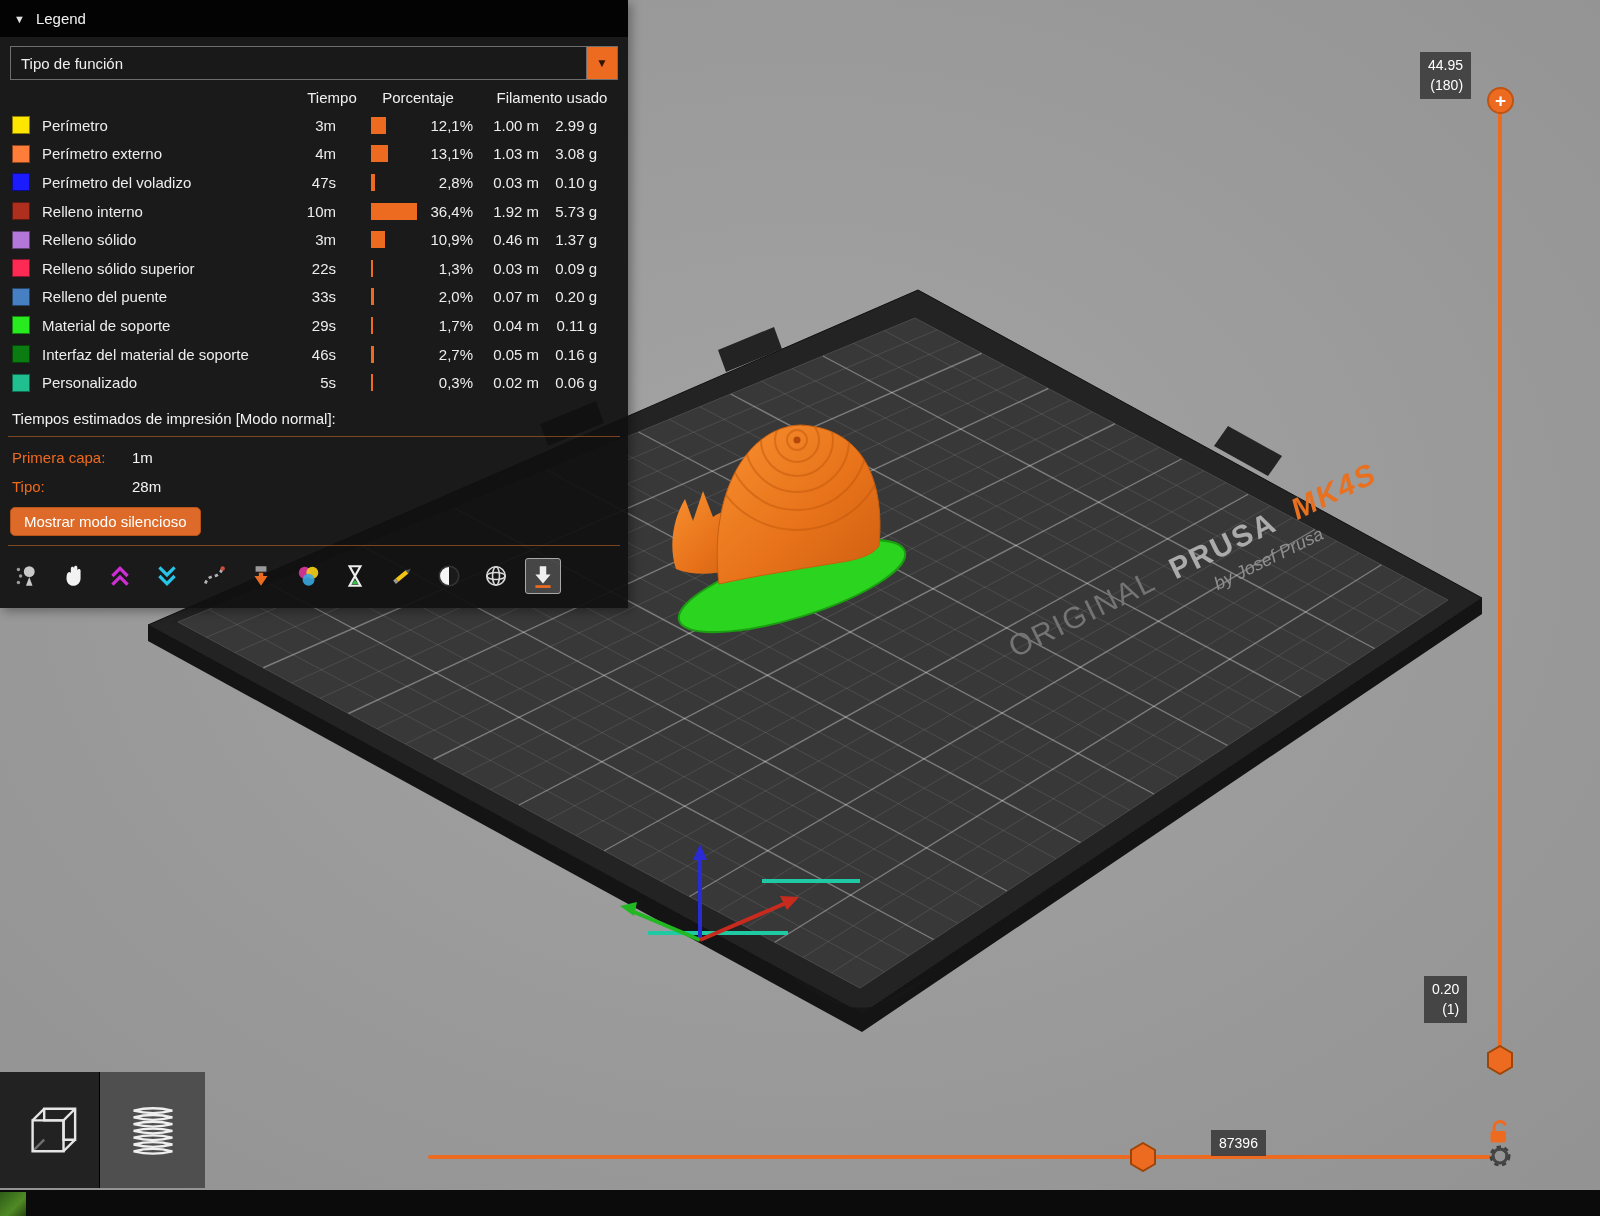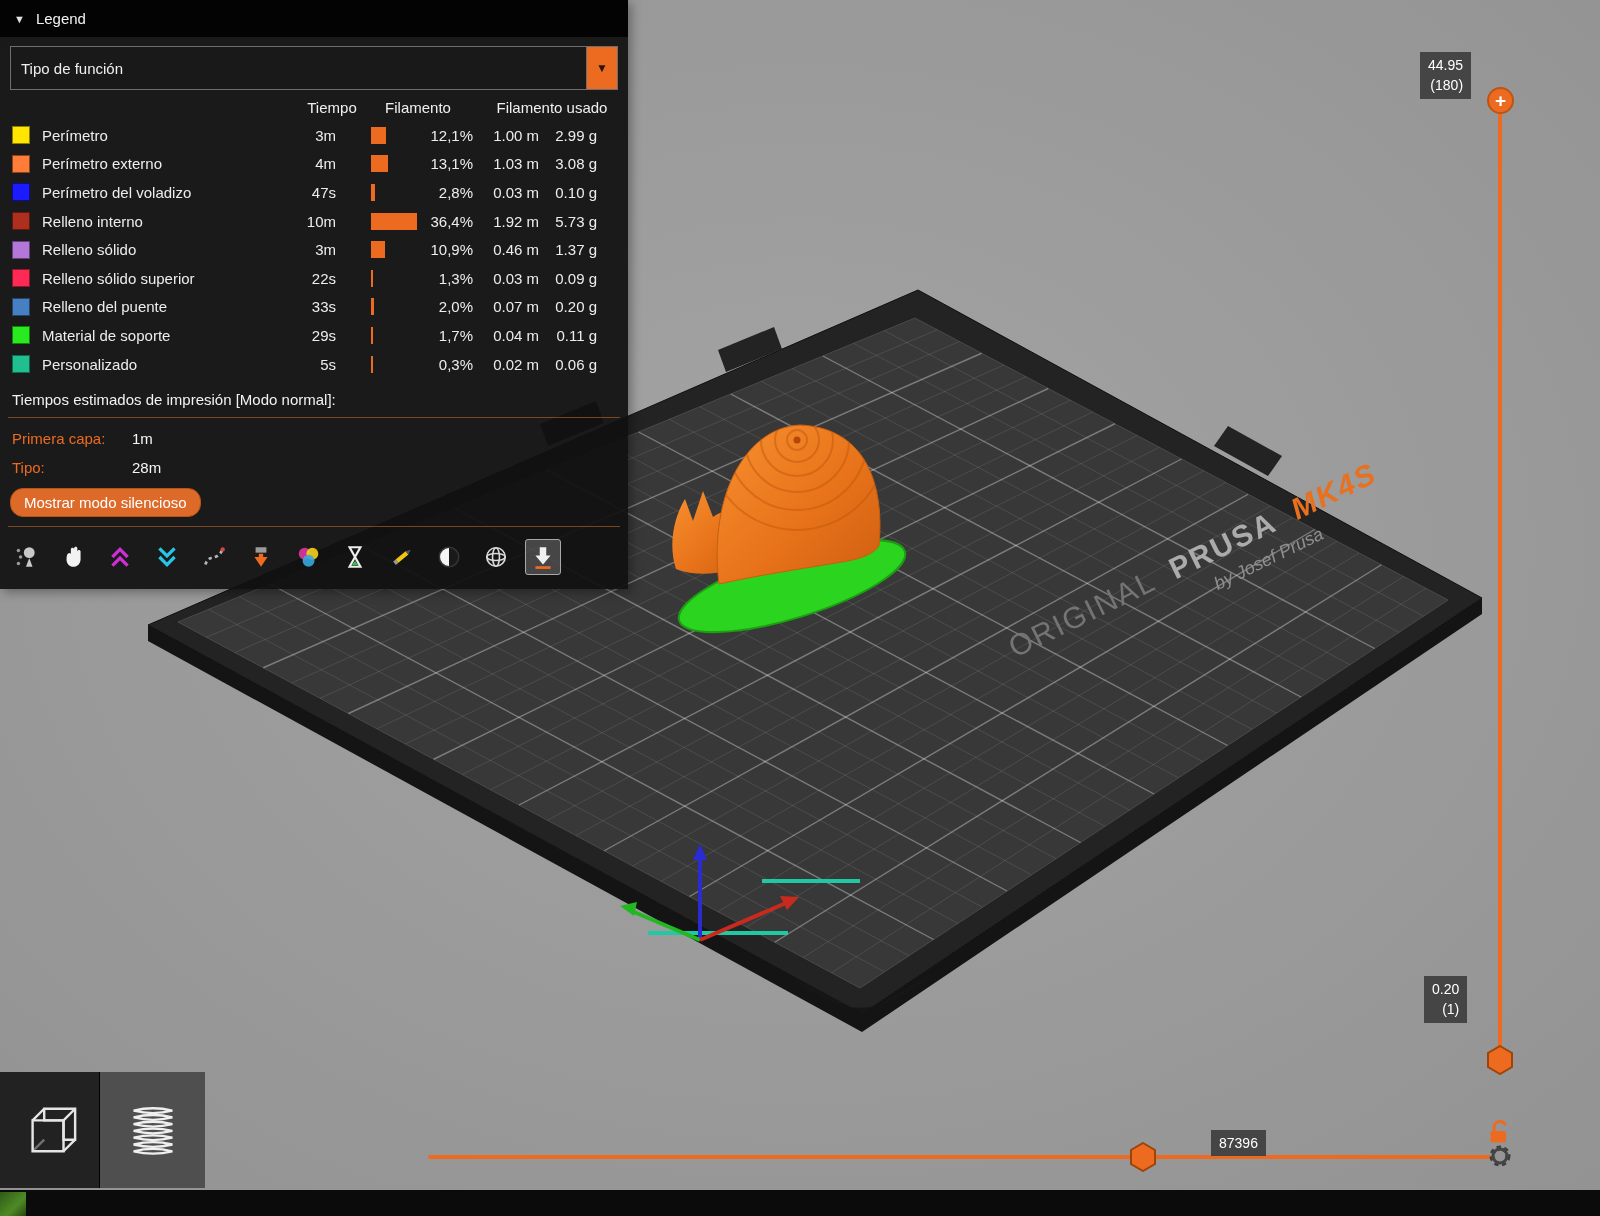--- a/index.html
+++ b/index.html
@@ -6,40 +6,40 @@
   html,body{width:1600px;height:1216px;overflow:hidden;font-family:"Liberation Sans",sans-serif;background:#9A9A9A}
   #stage{position:relative;width:1600px;height:1216px}
   #scene{position:absolute;top:0;left:0;z-index:1}
 
   
   .legend-panel{position:absolute;top:0;left:0;width:628px;z-index:10;background:rgba(16,16,16,0.93);
     color:#E8E8E8;box-shadow:3px 3px 10px rgba(0,0,0,0.35);padding-bottom:14px}
   .legend-header{height:37px;background:rgba(0,0,0,0.88);display:flex;align-items:center;gap:11px;
     padding:0 14px;font-size:15px;color:#F2F2F2}
   .tri{font-size:11px;color:#E2E2E2}
-  .combo{margin:9px 10px 0;display:flex;height:44px;border:1px solid #6E6E6E;background:#191919}
+  .combo{margin:9px 10px 0;display:flex;height:34px;border:1px solid #6E6E6E;background:#191919}
   .combo-text{flex:1;display:flex;align-items:center;padding:0 10px;font-size:15px;color:#EFEFEF}
   .combo-btn{width:31px;background:#ED6B21;border-left:1px solid #6E6E6E;display:flex;align-items:center;
     justify-content:center;color:#2A1504;font-size:12px;cursor:pointer}
   .cols-header{position:relative;height:22px;margin-top:9px;font-size:15px;color:#F0F0F0}
   .cols-header span{position:absolute;transform:translateX(-50%);white-space:nowrap}
   .lrows{}
   .lrow{display:grid;grid-template-columns:30px 240px 54px 35px 54px 48px 66px 58px;align-items:center;
     height:28.6px;padding-left:12px;font-size:15px;color:#EDEDED}
   .sw{width:18px;height:18px;border:1px solid rgba(0,0,0,0.45)}
   .ltime,.lpct,.lm,.lg{text-align:right;white-space:nowrap}
   .lbarc{height:17px;display:flex;align-items:center}
   .lbarc i{display:block;height:17px;background:#ED6B21}
   .est-title{margin:13px 12px 0;font-size:15px;color:#F2F2F2}
   .divider{border-top:1px solid rgba(205,110,40,0.55);margin:9px 8px 0}
   .kv{display:grid;grid-template-columns:120px auto;padding:0 12px;margin-top:12px;font-size:15px}
   .kv .k{color:#ED6B21}
   .kv .v{color:#F5F5F5}
   .silent-btn{margin:12px 0 0 10px;display:inline-block;background:#DD6A28;border:1px solid #B8541A;
-    color:#FFF;font-size:15px;padding:5px 13px;border-radius:13px;cursor:pointer}
+    color:#FFF;font-size:15px;padding:5px 13px;border-radius:5px;cursor:pointer}
   .toolbar{display:flex;gap:11px;margin:12px 0 0 8px;align-items:center}
   .ticon{width:36px;height:36px;display:flex;align-items:center;justify-content:center;border-radius:3px;cursor:pointer}
   .ticon.sel{background:rgba(255,255,255,0.22);border:1px solid #A8A8A8}
 
   
   .vtrack{position:absolute;left:1498px;top:100px;width:4px;height:960px;background:#ED6B21;border-radius:2px;z-index:5;cursor:pointer}
   .htrack{position:absolute;left:428px;top:1155px;width:1063px;height:4px;background:#ED6B21;border-radius:2px;z-index:5;cursor:pointer}
   .plus-btn{position:absolute;left:1487px;top:87px;width:27px;height:27px;border-radius:50%;background:#ED6B21;
     border:2px solid #BE5412;color:#FFF;font-size:19px;font-weight:bold;display:flex;align-items:center;
     justify-content:center;line-height:1;z-index:6;cursor:pointer}
@@ -179,21 +179,21 @@
       <span>Legend</span>
     </div>
 
     <div class="combo">
       <span class="combo-text">Tipo de función</span>
       <span class="combo-btn">▼</span>
     </div>
 
     <div class="cols-header">
       <span style="left:332px">Tiempo</span>
-      <span style="left:418px">Filamento</span>
+      <span style="left:418px">Porcentaje</span>
       <span style="left:552px">Filamento usado</span>
     </div>
 
     <div class="lrows">
         <div class="lrow">
           <span class="sw" style="background: rgb(255, 230, 0);"></span>
           <span class="lname">Perímetro</span>
           <span class="ltime">3m</span>
           <span class=""></span>
           <span class="lbarc">
@@ -279,20 +279,32 @@
           <span class="sw" style="background: rgb(39, 235, 31);"></span>
           <span class="lname">Material de soporte</span>
           <span class="ltime">29s</span>
           <span class=""></span>
           <span class="lbarc">
             <i style="width: 2.142px;"></i>
           </span>
           <span class="lpct">1,7%</span>
           <span class="lm">0.04 m</span>
           <span class="lg">0.11 g</span>
+        </div>
+        <div class="lrow">
+          <span class="sw" style="background: rgb(11, 124, 18);"></span>
+          <span class="lname">Interfaz del material de soporte</span>
+          <span class="ltime">46s</span>
+          <span class=""></span>
+          <span class="lbarc">
+            <i style="width: 3.402px;"></i>
+          </span>
+          <span class="lpct">2,7%</span>
+          <span class="lm">0.05 m</span>
+          <span class="lg">0.16 g</span>
         </div>
         <div class="lrow">
           <span class="sw" style="background: rgb(31, 191, 143);"></span>
           <span class="lname">Personalizado</span>
           <span class="ltime">5s</span>
           <span class=""></span>
           <span class="lbarc">
             <i style="width: 1.5px;"></i>
           </span>
           <span class="lpct">0,3%</span>

